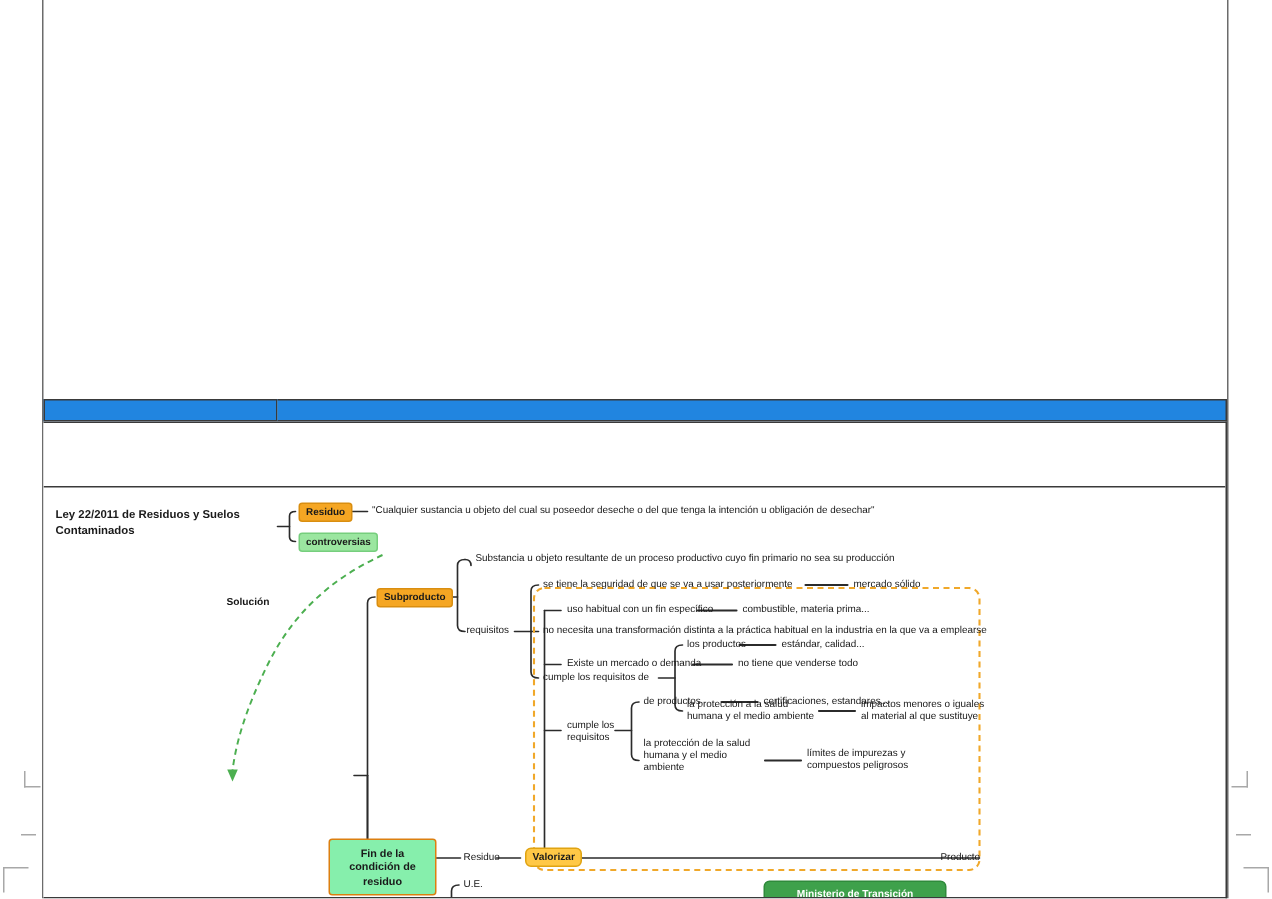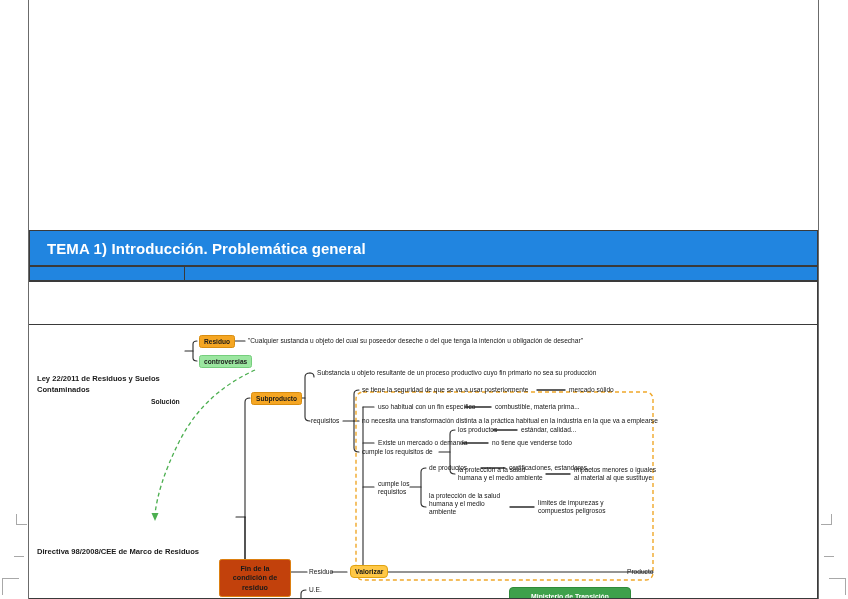--- a/index.html
+++ b/index.html
@@ -154,36 +154,35 @@
     white-space: nowrap;
   }
   .n-plain { color: #161616; }
   .n-plain.wrap { white-space: normal; }
 
   .n-bold {
     font-weight: bold;
     font-size: 7.6px;
     white-space: normal;
     line-height: 1.4;
-    margin-top: 36px;
   }
 
   .chip {
     border-radius: 2.5px;
     padding: 1.5px 4px;
     font-weight: bold;
     color: #1a1a1a;
     text-align: center;
   }
   .chip-orange {
     background: #F5A623;
     border: 0.8px solid #D98E10;
   }
   .chip-orange-big {
-    background: #c2410c;
+    background: #86efac;
     border: 0.8px solid #DC7F10;
     white-space: normal;
     line-height: 1.3;
     font-size: 7.2px;
     padding: 4px 5px;
   }
   .chip-green {
     background: #9BE6A0;
     border: 0.8px solid #76CE7D;
   }
@@ -220,23 +219,20 @@
 <div class="crop-mark cm-l-mid"></div>
 <div class="crop-mark cm-l-bot"></div>
 <div class="crop-mark cm-r-top"></div>
 <div class="crop-mark cm-r-mid"></div>
 <div class="crop-mark cm-r-bot"></div>
 <div class="page-edge left"></div>
 <div class="page-edge right"></div>
 
 <div class="sheet">
 
-  <div class="title-bar">
-    <span class="title-text">TEMA 1) Introducción. Problemática general</span>
-  </div>
 
   <div class="blue-row">
     <div class="blue-cell-left"></div>
     <div class="blue-cell-right"></div>
   </div>
 
   <div class="body-row">
 
 
     <div class="right-cell">
@@ -296,21 +292,20 @@
 
           <rect x="327" y="110" width="297" height="188" rx="7" ry="7" fill="none" stroke="#F0A82A" stroke-width="1.4" stroke-dasharray="4 3"></rect>
 
           <g fill="none" stroke="#4CAF50" stroke-width="1.3" stroke-dasharray="4 3">
             <path d="M 226 88 C 200 100 170 120 150 160 C 134 192 128 215 126 232"></path>
           </g>
           <path d="M 126 239 L 122.5 231 L 129.5 231 Z" fill="#4CAF50"></path>
         </svg>
 
         <div class="node n-bold" style="left:8px; top:56px; width:145px;">Ley 22/2011 de Residuos y Suelos Contaminados</div>
-        <div class="node n-bold" style="left:8px; top:229px; width:200px;">Directiva 98/2008/CEE de Marco de Residuos</div>
 
         <div class="solucion-label" style="left:122px; top:116px;">Solución</div>
 
         <div class="node chip chip-orange" style="left:170px; top:53px;">Residuo</div>
         <div class="node n-plain" style="left:219px; top:55px;">"Cualquier sustancia u objeto del cual su poseedor deseche o del que tenga la intención u obligación de desechar"</div>
         <div class="node chip chip-green" style="left:170px; top:73px;">controversias</div>
 
         <div class="node chip chip-orange" style="left:222px; top:110px;">Subproducto</div>
         <div class="node n-plain" style="left:288px; top:87px;">Substancia u objeto resultante de un proceso productivo cuyo fin primario no sea su producción</div>
         <div class="node n-plain" style="left:282px; top:135px;">requisitos</div>

